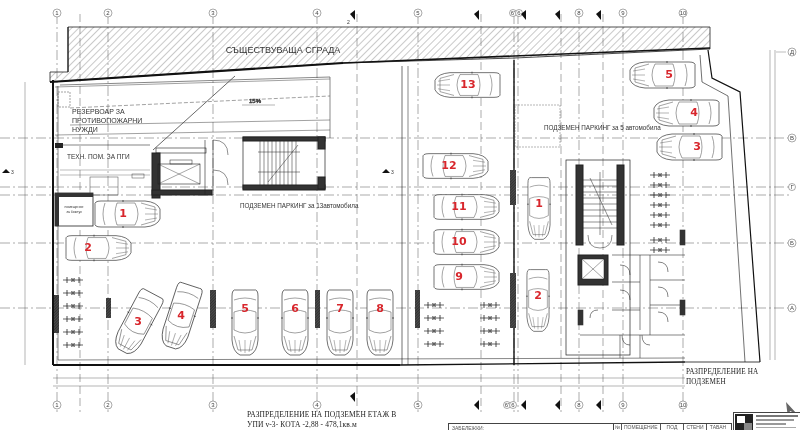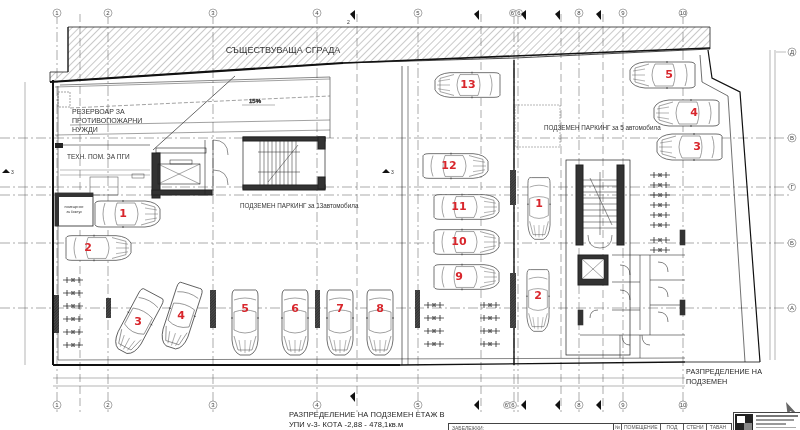--- a/index.html
+++ b/index.html
@@ -1,21 +1,21 @@
 <!DOCTYPE html>
 <html><head>
 <meta charset="utf-8">
 <style>
   html,body{margin:0;padding:0;background:#fff;}
   body{width:800px;height:430px;overflow:hidden;position:relative;font-family:"Liberation Sans",sans-serif;}
   #plan{position:absolute;left:0;top:0;width:800px;height:430px;}
   .lbl{font-family:"Liberation Sans",sans-serif;fill:#333;}
   .num{font-family:"DejaVu Sans",sans-serif;font-weight:bold;fill:#d8262c;font-size:11px;text-anchor:middle;dominant-baseline:middle;}
   .axis{font-family:"Liberation Sans",sans-serif;font-size:6px;fill:#444;text-anchor:middle;dominant-baseline:middle;}
-  .caption{position:absolute;font-family:Liberation Sans, sans-serif;font-size:7.5px;color:#222;line-height:10px;letter-spacing:0.1px;}
+  .caption{position:absolute;font-family:Liberation Serif, serif;font-size:7.5px;color:#222;line-height:10px;letter-spacing:0.1px;}
   .legend-box{position:absolute;border:1px solid #444;background:#fff;font-family:"Liberation Sans",sans-serif;font-size:5px;color:#555;}
 </style>
 </head>
 <body>
 
 <svg id="plan" viewBox="0 0 800 430" xmlns="http://www.w3.org/2000/svg">
   <defs>
     <pattern id="hatch" width="5" height="5" patternUnits="userSpaceOnUse" patternTransform="rotate(45)">
       <line x1="0" y1="0" x2="0" y2="5" stroke="#777" stroke-width="0.8"></line>
     </pattern>
@@ -468,21 +468,21 @@
     <polygon points="596,405 601,400 601,410"></polygon>
     <polygon points="2,173 6,169 10,173"></polygon>
     <text x="11" y="174" font-size="5" fill="#333" font-family="Liberation Sans, sans-serif">3</text>
     <polygon points="382,173 386,169 390,173"></polygon>
     <text x="391" y="174" font-size="5" fill="#333" font-family="Liberation Sans, sans-serif">3</text>
   </g>
 
   <polygon points="786,402 797,414 790,411 788,418" fill="#666"></polygon>
 </svg>
 
-<div class="caption" style="left:247px;top:410px;margin-left:42px;">
+<div class="caption" style="left:247px;top:410px;">
   <div>РАЗПРЕДЕЛЕНИЕ НА ПОДЗЕМЕН ЕТАЖ В</div>
   <div>УПИ v-3- КОТА -2,88 - 478,1кв.м</div>
 </div>
 <div class="caption" style="left:686px;top:367px;font-size:7.2px;">
   <div>РАЗПРЕДЕЛЕНИЕ НА ПОДЗЕМЕН</div>
 </div>
 
 <div class="legend-box" style="left:448px;top:423px;width:166px;height:10px;">
   <span style="position:absolute;left:3px;top:1px;">ЗАБЕЛЕЖКИ:</span>
 </div>

